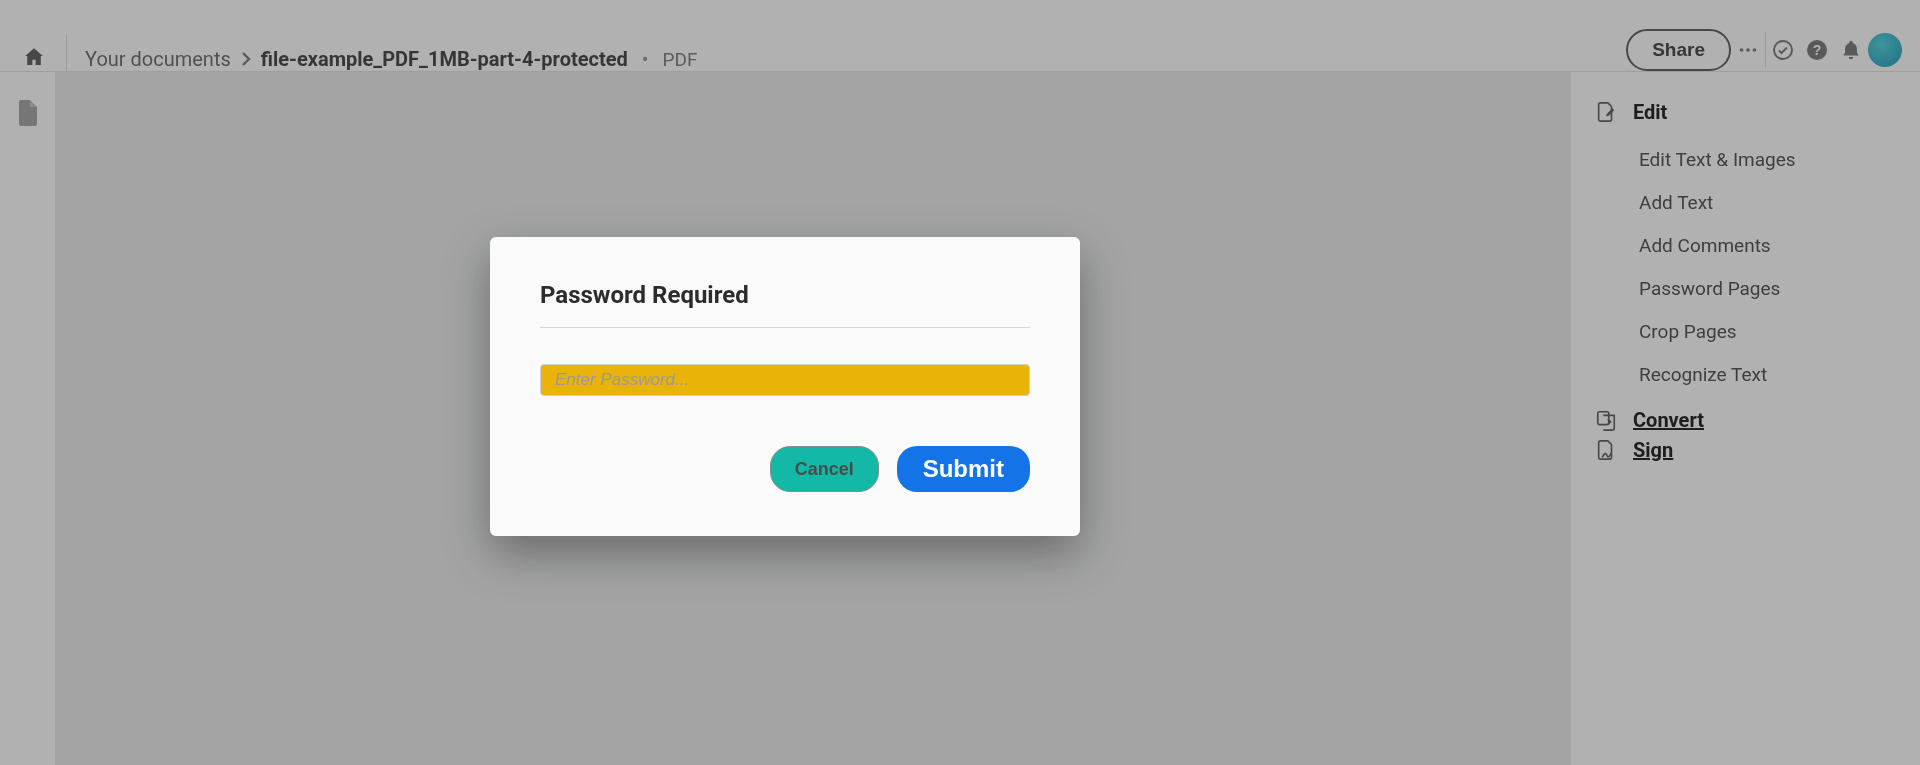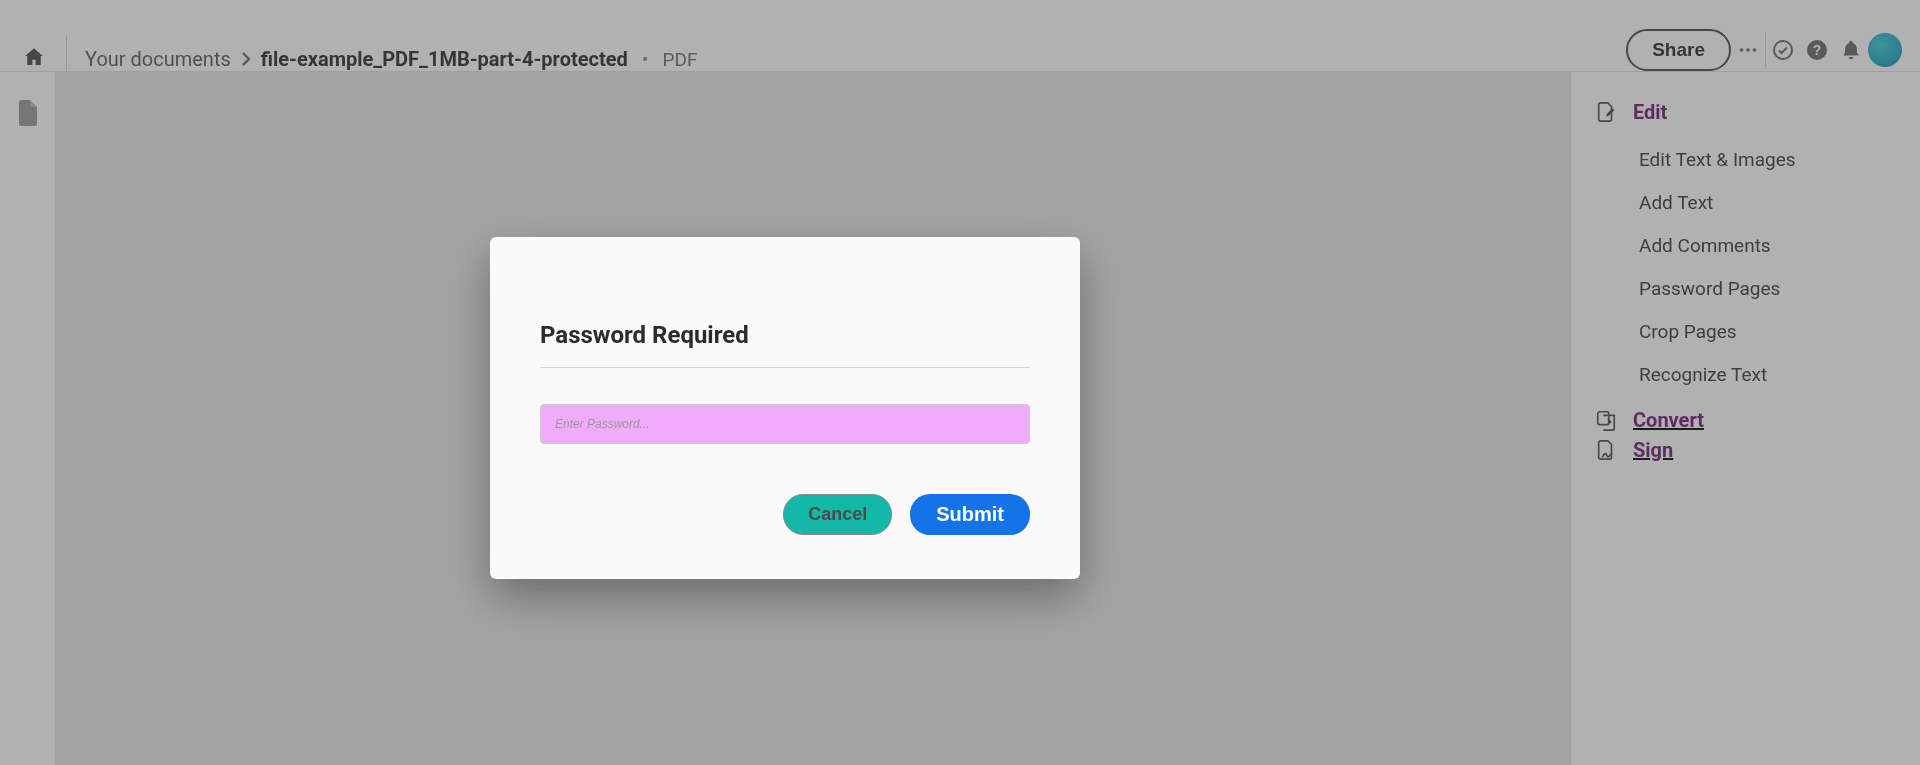--- a/index.html
+++ b/index.html
@@ -34,55 +34,55 @@
   .leftrail {
     width:56px; border-right:1px solid #e4e4e4; display:flex; flex-direction:column; align-items:center; padding-top:28px; gap:18px; background:#fff;
   }
   .leftrail .rail-icon { color:#8e8e8e; cursor:pointer; }
   .canvas { flex:1; background:#e8e9ea; position:relative; }
   .rightrail {
     width:350px; border-left:1px solid #e4e4e4; background:#fff; padding:28px 24px;
   }
   .tool-group-header { display:flex; align-items:center; gap:14px; margin-bottom:14px; cursor:pointer;}
   .tool-group-header .icon { width:24px; color:#4b4b4b; }
-  .tool-group-header .label { font-size:20px; font-weight:700; color:#701a75; }
+  .tool-group-header .label { font-size:20px; font-weight:700; color:#000000; }
   .tool-items { display:flex; flex-direction:column; gap:0; margin-left:44px; margin-bottom:12px;}
   .tool-item { font-size:19px; color:#3a3a3a; padding:10px 0; cursor:pointer; }
   .tool-group-header.compact { margin-top:6px; margin-bottom:6px;text-decoration:underline;}
   
   .global-scrim {
     position:fixed; left:0; top:0; width:1920px; height:765px; background:rgba(70,70,70,0.42); z-index:10; pointer-events:none;
   }
   .modal {
     position:fixed; z-index:20;
     left: calc((1920px - 590px)/2 - 185px); 
     top: 237px;
     width: 590px;
     background:#fafafa;
     border-radius:6px;
     box-shadow: 0 18px 46px rgba(0,0,0,0.35);
     padding:44px 50px 44px 50px;
   }
   .modal { left: 490px; }
-  .modal-title { font-size:24px; font-weight:700; color:#2c2c2c; margin-bottom:18px;margin-top:40px; }
+  .modal-title { font-size:24px; font-weight:700; color:#2c2c2c; margin-bottom:18px; }
   .modal-rule { height:1px; background:#d6d6d6; margin-bottom:36px; }
   .modal-msg { font-size:18px; color:#3a3a3a; margin-bottom:22px; line-height:1.4;}
   .pw-input {
-    width:100%; height:40px; border:1px solid #cfcfcf; border-radius:4px; background:#f0abfc;
-    padding:0 14px; font-size:12px; color:#2c2c2c;
+    width:100%; height:32px; border:1px solid #cfcfcf; border-radius:4px; background:#eab308;
+    padding:0 14px; font-size:17px; color:#2c2c2c;
   }
   .pw-input::placeholder { color:#9a9a9a; font-style:italic; }
   .modal-actions { display:flex; justify-content:flex-end; gap:18px; margin-top:50px; }
   .btn-secondary {
     border:1.5px solid #8a8a8a; border-radius:20px; background:#14b8a6; color:#4b4b4b;
     padding:8px 24px; font-size:18px; font-weight:600; cursor:pointer;
   }
   .btn-primary {
     border:none; border-radius:20px; background:#1473e6; color:#fff;
-    padding:9px 26px; font-size:20px; font-weight:600; cursor:pointer;
+    padding:9px 26px; font-size:24px; font-weight:600; cursor:pointer;
   }
   
   svg { display:block; }
 </style>
 </head>
 <body>
 
 <div class="header">
   <div class="home-icon">
     <svg width="24" height="24" viewBox="0 0 24 24" fill="currentColor">

